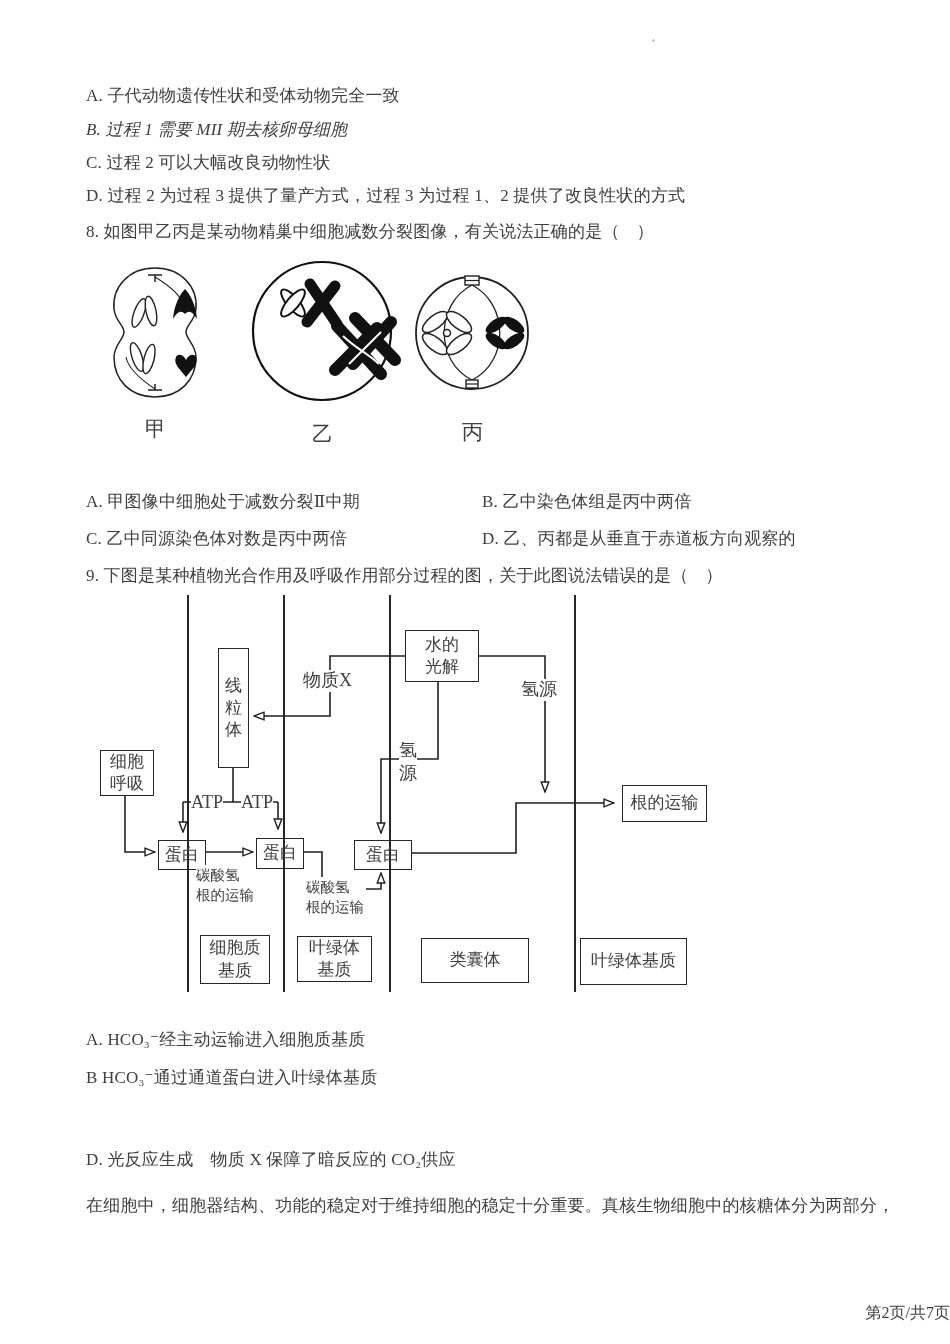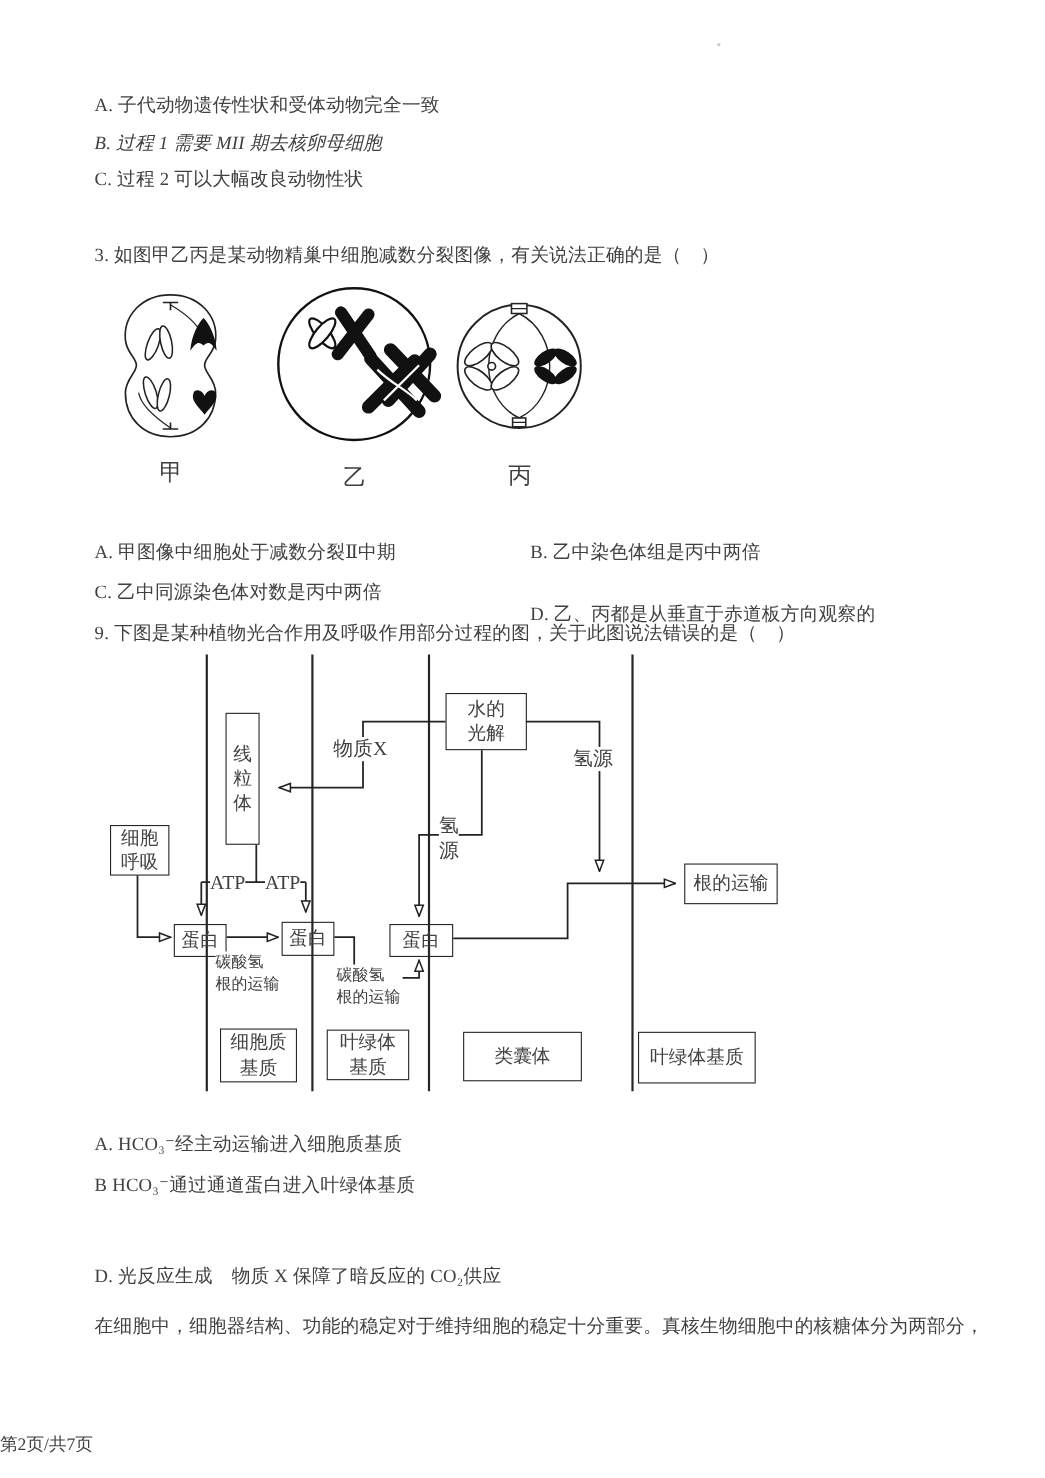--- a/index.html
+++ b/index.html
@@ -13,35 +13,36 @@
   .diagram{position:absolute;left:0;top:593px;width:854px;height:400px;}
   .dsvg{position:absolute;left:0;top:0;}
   .box{
     position:absolute;border:1.6px solid #262626;background:transparent;
     display:flex;align-items:center;justify-content:center;text-align:center;
     font-size:17px;line-height:1.32;white-space:pre-line;box-sizing:border-box;
   }
   .vtext{display:inline-block;width:19px;word-break:break-all;line-height:1.28;text-align:center;}
   .lbl{position:absolute;font-size:18px;line-height:1.2;background:#ffffff;white-space:pre-line;}
   .lbl-sm{font-size:14.5px;line-height:1.4;}
-  .footer{position:absolute;left:0;top:1303px;width:950px;text-align:left;font-size:16px;}
+  .footer{position:absolute;left:0;top:1303px;width:950px;text-align:right;font-size:16px;}
   .artifact{position:absolute;left:652px;top:39px;width:3px;height:3px;background:#c9c9c9;border-radius:50%;}
 </style>
 </head>
 <body>
 
 <div class="page">
 
   <div class="artifact"></div>
 
   <div class="t" style="left:86px;top:86px;">A. 子代动物遗传性状和受体动物完全一致</div>
   <div class="t" style="left:86px;top:120px;font-style:italic;">B. 过程 1 需要 MII 期去核卵母细胞</div>
   <div class="t" style="left:86px;top:153px;">C. 过程 2 可以大幅改良动物性状</div>
+  <div class="t" style="left:86px;top:186px;">D. 过程 2 为过程 3 提供了量产方式，过程 3 为过程 1、2 提供了改良性状的方式</div>
 
-  <div class="t stem" style="left:86px;top:222px;">3. 如图甲乙丙是某动物精巢中细胞减数分裂图像，有关说法正确的是（　）</div>
+  <div class="t stem" style="left:86px;top:222px;">8. 如图甲乙丙是某动物精巢中细胞减数分裂图像，有关说法正确的是（　）</div>
 
   <svg class="dsvg" style="left:85px;top:256px;" width="460" height="148" viewBox="0 0 460 148">
 
     <g stroke="#222" fill="none" stroke-width="1.5">
       <path d="M70,12 C96,12 113,31 111,53 C110,65 101,69 101,76 C101,83 111,89 111,101 C111,124 95,141 70,141 C45,141 29,124 29,101 C29,89 39,83 39,76 C39,69 30,65 29,53 C27,31 44,12 70,12 Z"></path>
       <path d="M63,19 H77 M70,19 V26"></path>
       <path d="M63,134 H77 M70,128 V134"></path>
       <path stroke-width="1.1" d="M70,21 C85,30 97,40 99,51"></path>
       <path stroke-width="1.1" d="M70,133 C55,123 43,112 41,101"></path>
       <g fill="#ffffff" stroke-width="1.4">
@@ -96,21 +97,21 @@
       </g>
     </g>
   </svg>
   <div class="figlabel" style="left:145px;top:419px;">甲</div>
   <div class="figlabel" style="left:312px;top:424px;">乙</div>
   <div class="figlabel" style="left:462px;top:422px;">丙</div>
 
   <div class="t" style="left:86px;top:492px;">A. 甲图像中细胞处于减数分裂Ⅱ中期</div>
   <div class="t" style="left:482px;top:492px;">B. 乙中染色体组是丙中两倍</div>
   <div class="t" style="left:86px;top:529px;">C. 乙中同源染色体对数是丙中两倍</div>
-  <div class="t" style="left:482px;top:529px;margin-top:20px;">D. 乙、丙都是从垂直于赤道板方向观察的</div>
+  <div class="t" style="left:482px;top:529px;">D. 乙、丙都是从垂直于赤道板方向观察的</div>
 
   <div class="t stem" style="left:86px;top:566px;">9. 下图是某种植物光合作用及呼吸作用部分过程的图，关于此图说法错误的是（　）</div>
 
   <div class="diagram">
     <svg class="dsvg" width="950" height="400" viewBox="0 0 950 400">
       <defs>
         <marker id="arr" viewBox="0 0 12 10" refX="11" refY="5" markerWidth="12" markerHeight="10" orient="auto" markerUnits="userSpaceOnUse">
           <path d="M1,1.2 L11,5 L1,8.8 Z" fill="#ffffff" stroke="#222" stroke-width="1.4"></path>
         </marker>
       </defs>
@@ -131,21 +132,21 @@
         <path d="M304,259 H322 V284"></path>
         <path d="M366,296 H381 V280" marker-end="url(#arr)"></path>
         <path d="M438,89 V166 H381 V240" marker-end="url(#arr)"></path>
         <path d="M478,63 H545 V199" marker-end="url(#arr)"></path>
         <path d="M412,260 H516 V210 H614" marker-end="url(#arr)"></path>
       </g>
     </svg>
 
     <div class="box" style="left:405px;top:37px;width:74px;height:52px;">水的
 光解</div>
-    <div class="box" style="left:205px;top:55px;width:31px;height:120px;"><span class="vtext">线粒体</span></div>
+    <div class="box" style="left:218px;top:55px;width:31px;height:120px;"><span class="vtext">线粒体</span></div>
     <div class="box" style="left:100px;top:157px;width:54px;height:46px;">细胞
 呼吸</div>
     <div class="box" style="left:158px;top:247px;width:48px;height:30px;">蛋白</div>
     <div class="box" style="left:256px;top:245px;width:48px;height:31px;">蛋白</div>
     <div class="box" style="left:354px;top:247px;width:58px;height:30px;">蛋白</div>
     <div class="box" style="left:622px;top:192px;width:85px;height:37px;">根的运输</div>
     <div class="box" style="left:200px;top:342px;width:70px;height:49px;">细胞质
 基质</div>
     <div class="box" style="left:297px;top:343px;width:75px;height:46px;">叶绿体
 基质</div>

